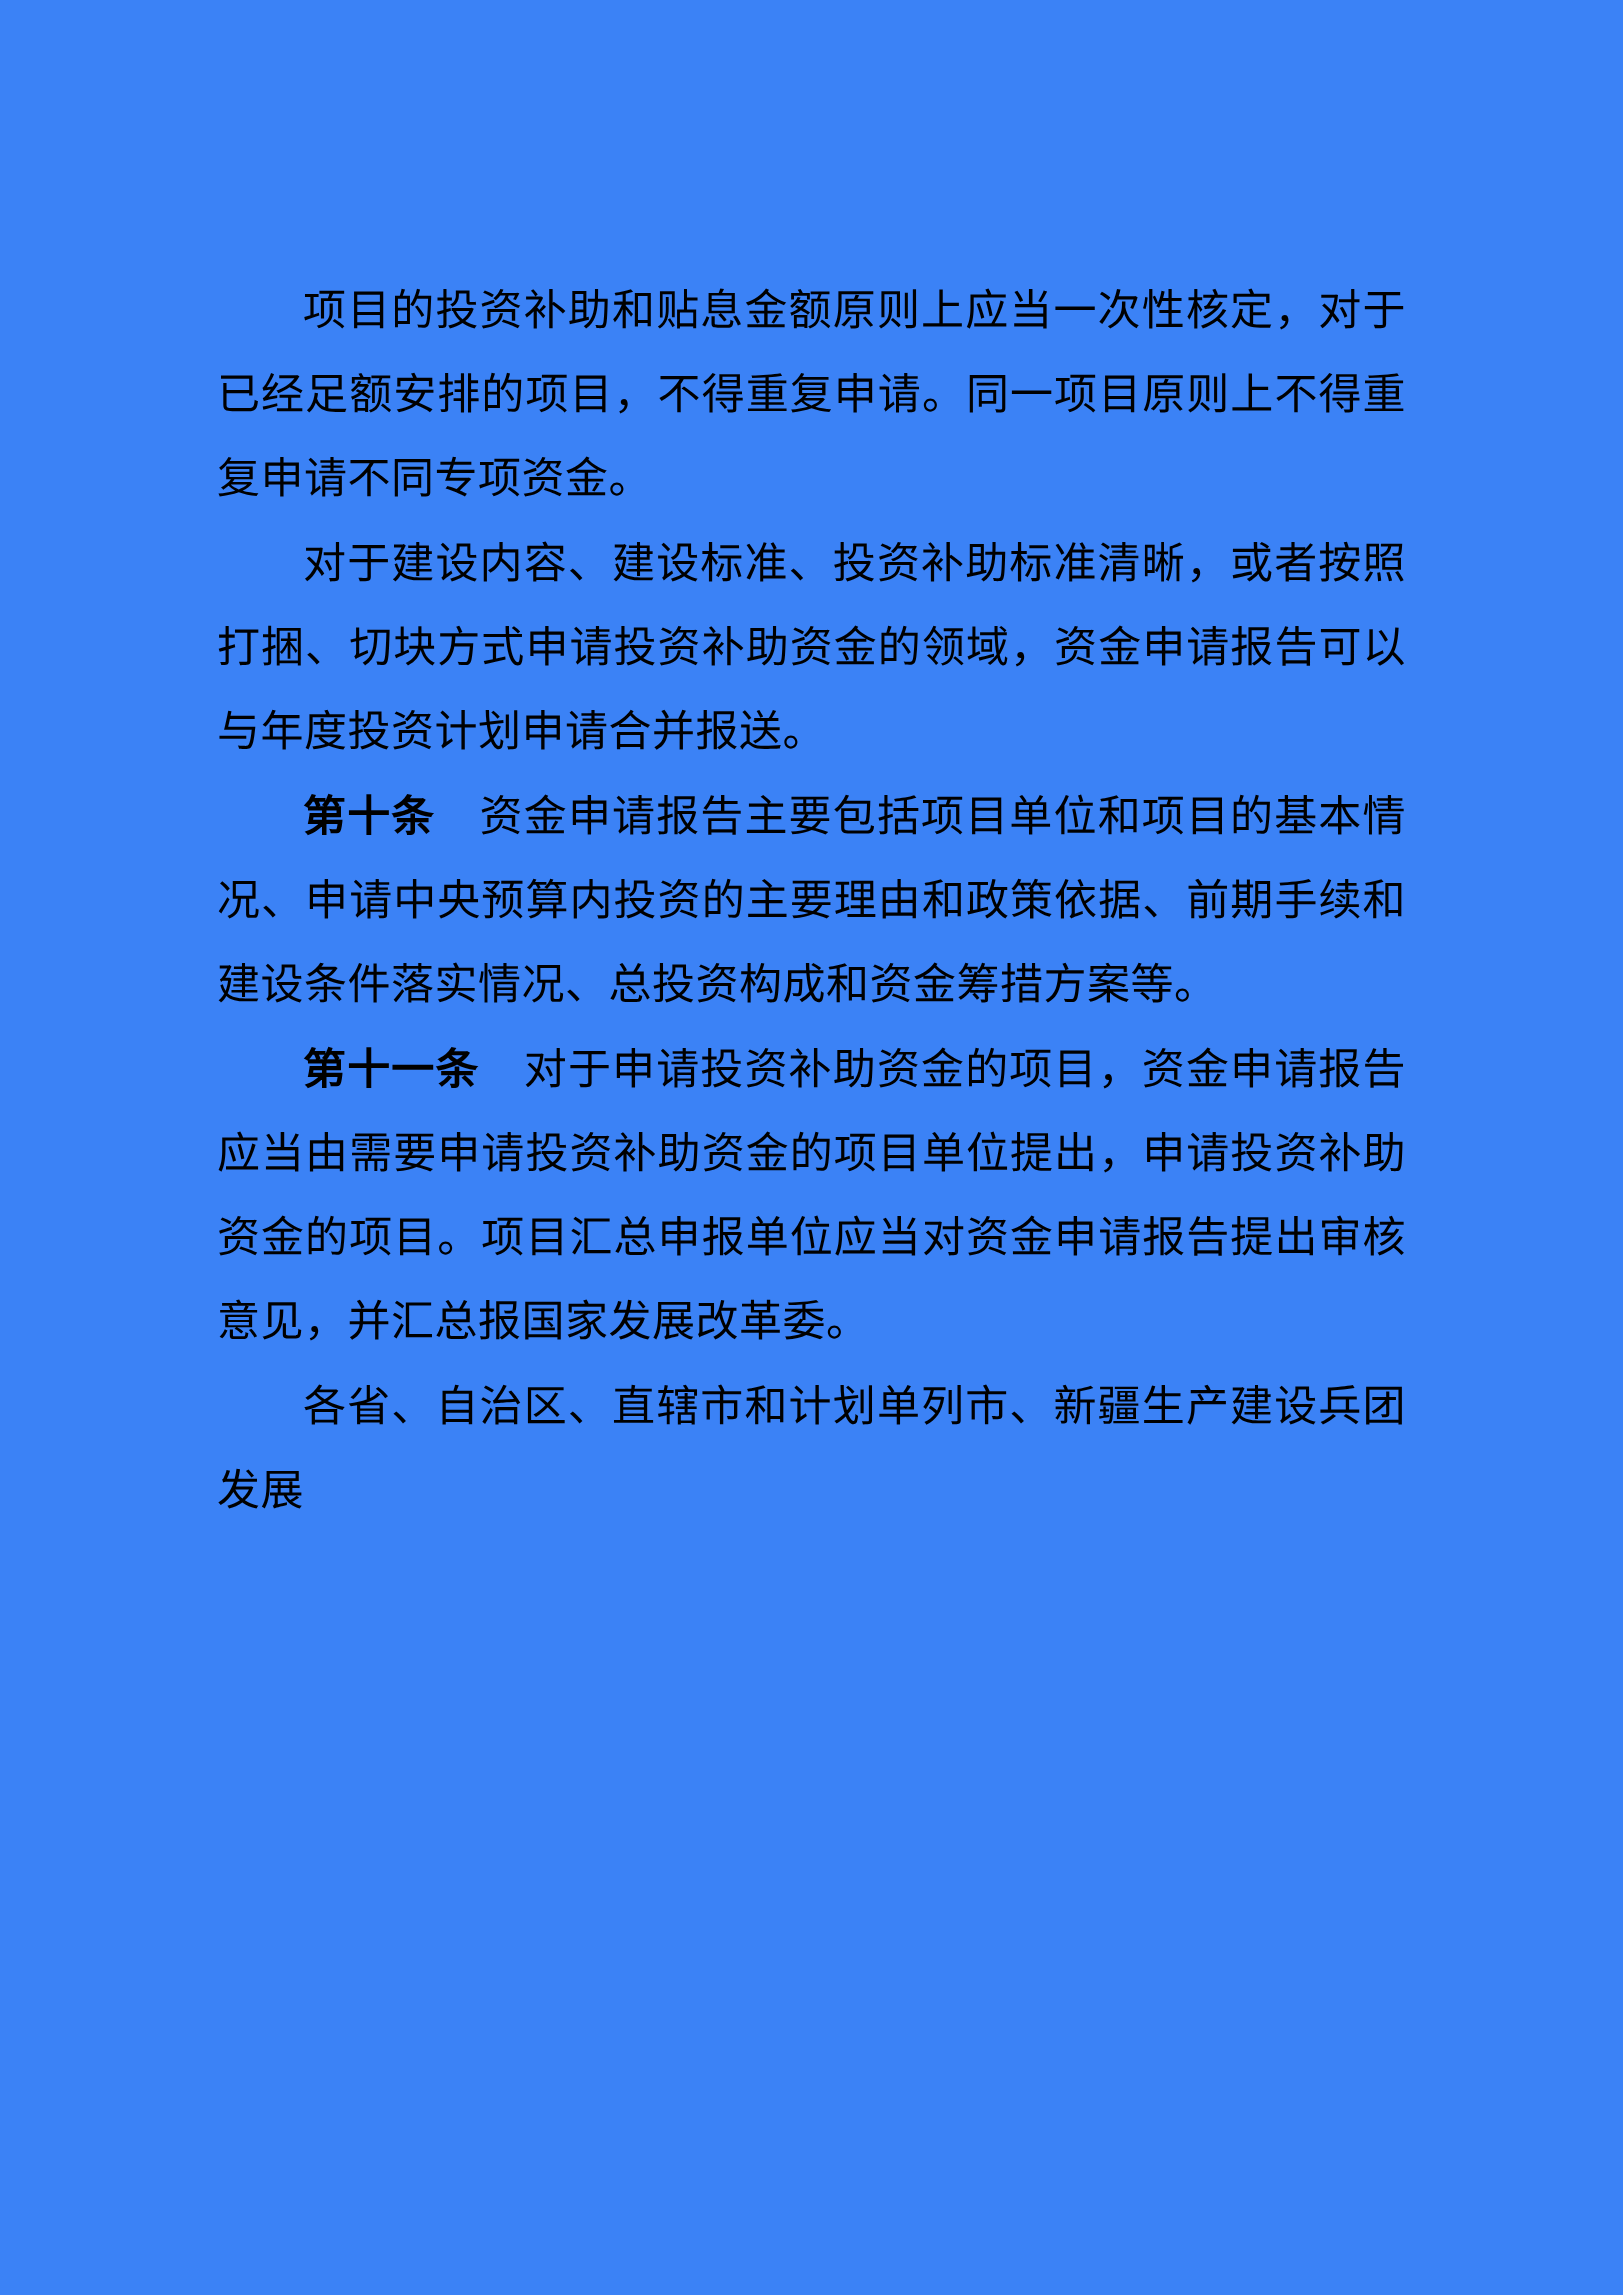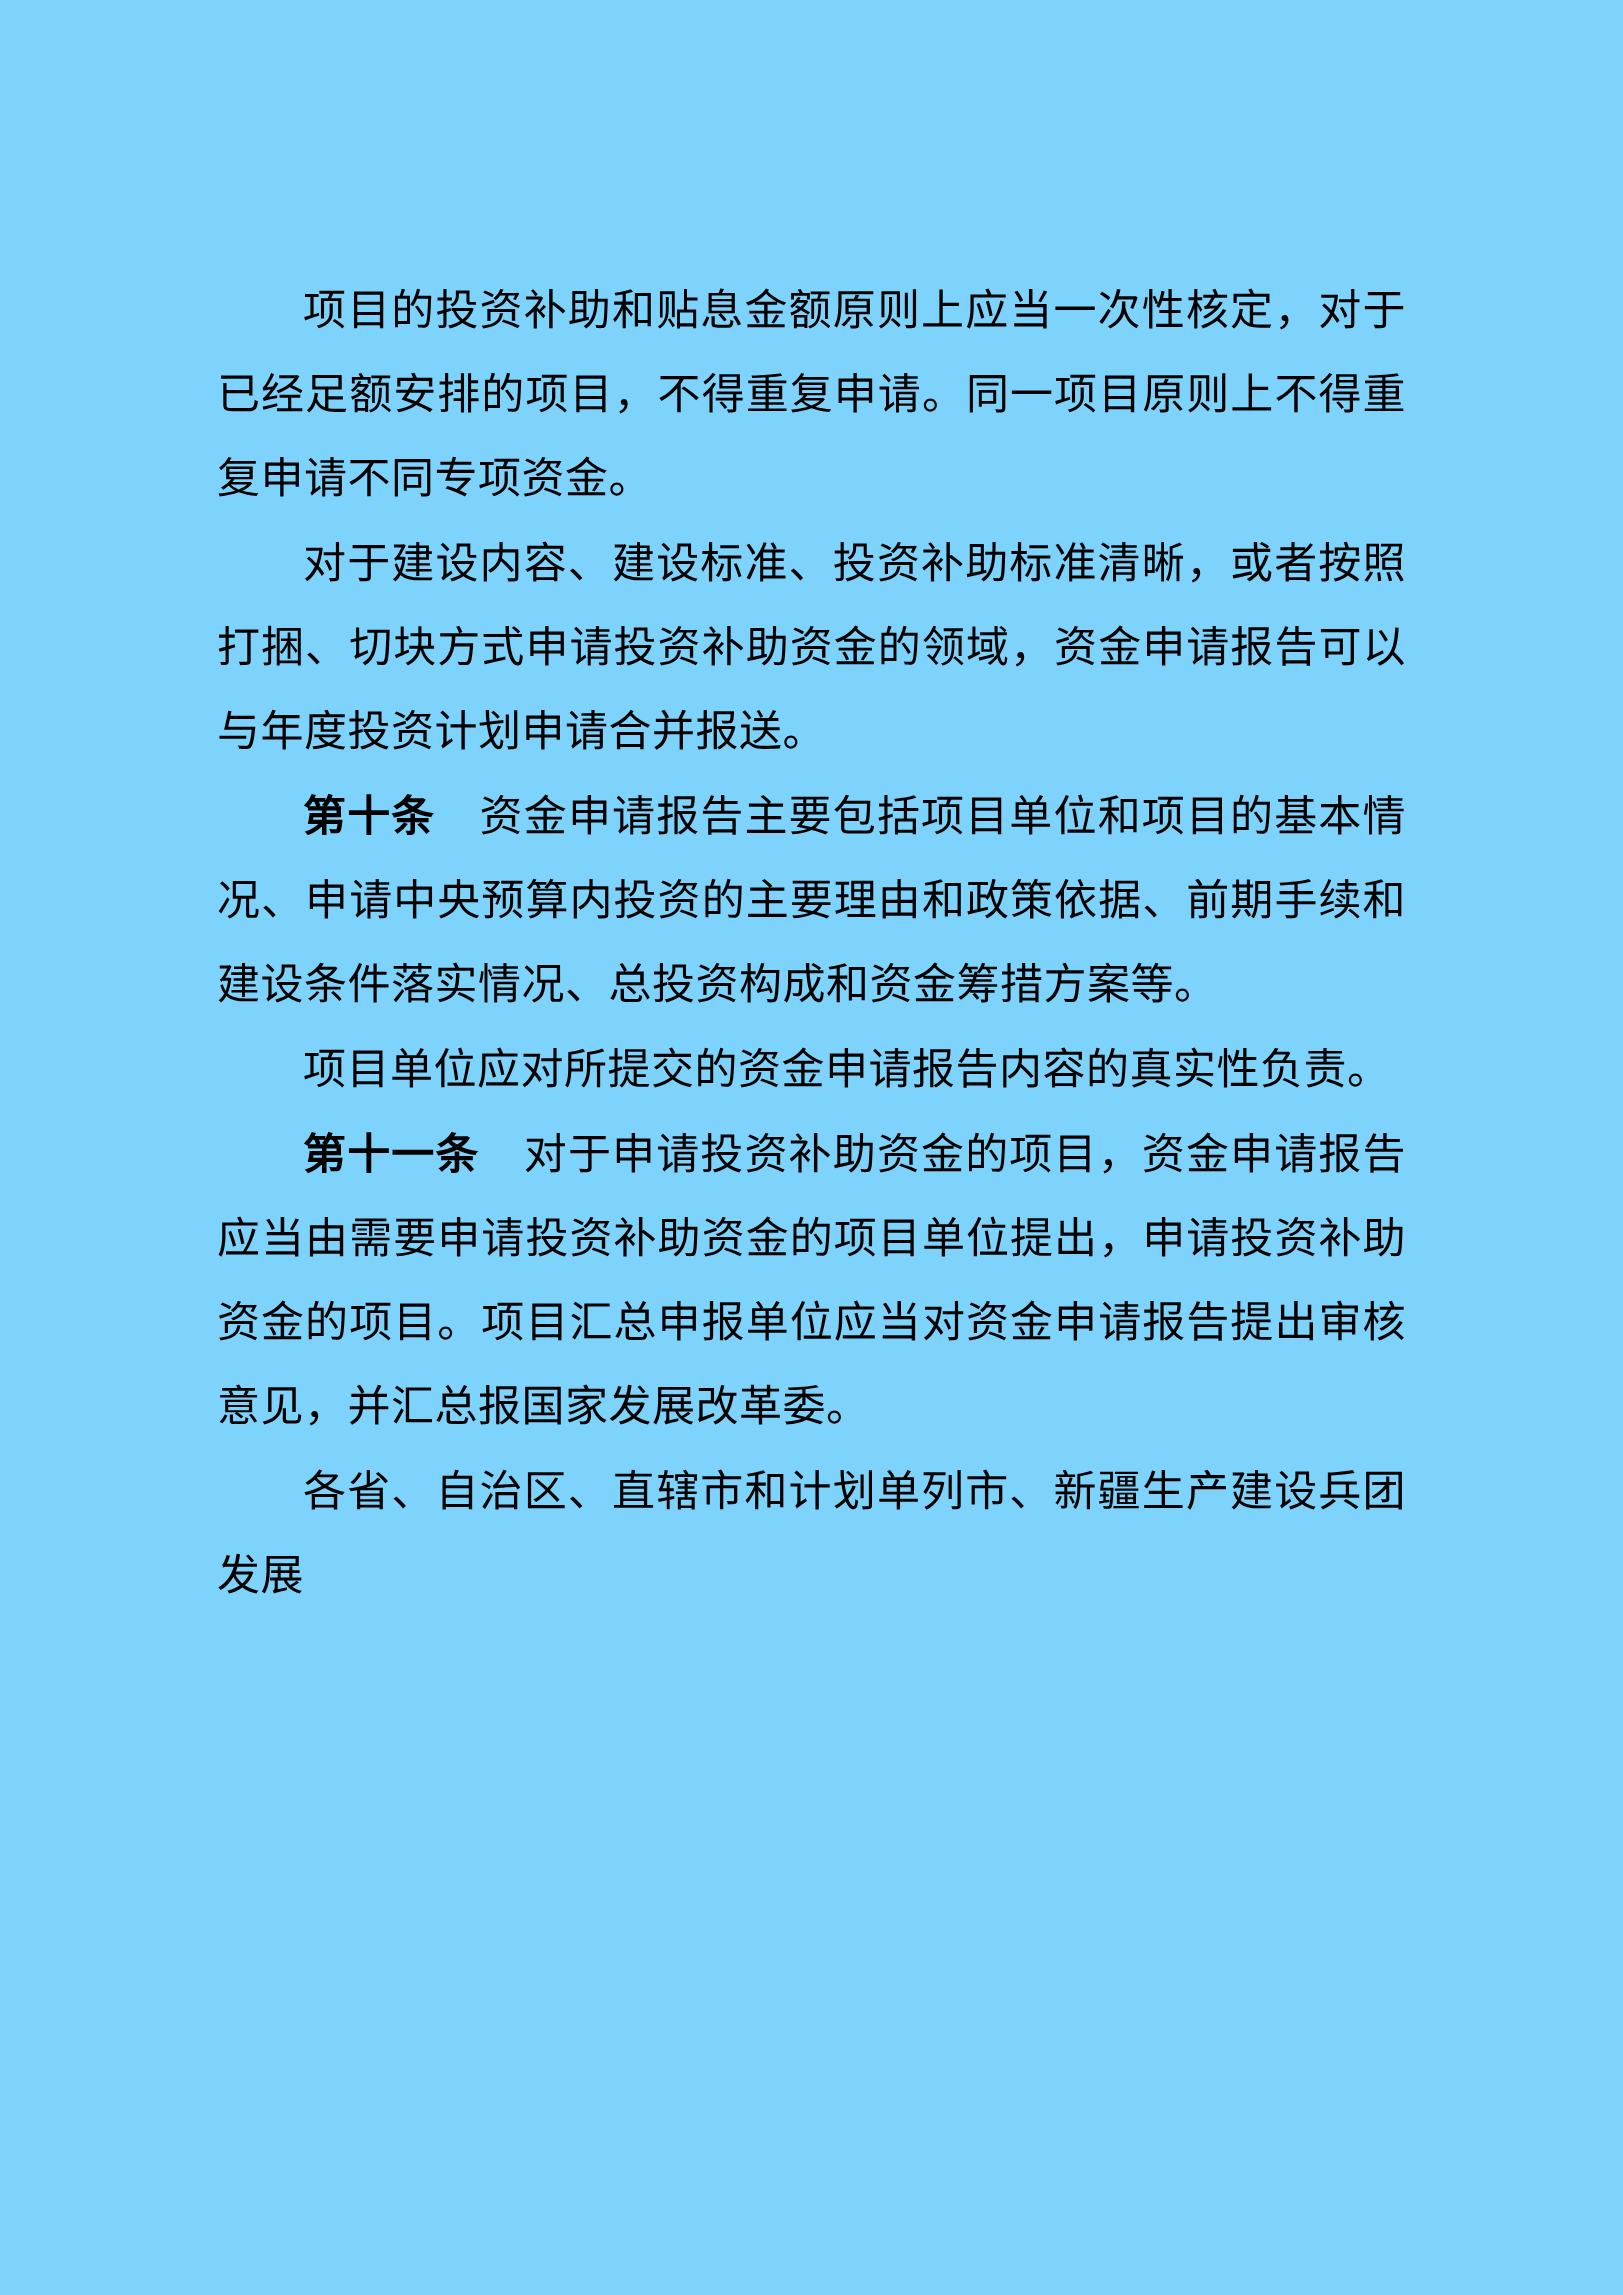--- a/index.html
+++ b/index.html
@@ -4,21 +4,21 @@
 <style>
   html, body {
     margin: 0;
     padding: 0;
     background: #ffffff;
   }
   .page {
     position: relative;
     width: 1623px;
     height: 2295px;
-    background: #7dd3fc;
+    background: #3b82f6;
     overflow: hidden;
     color: #000000;
     font-family: "Liberation Serif", "DejaVu Serif", serif;
   }
   .content {
     box-sizing: border-box;
     width: 100%;
     padding: 268px 217px 0 217px;
     font-size: 43px;
     line-height: 84px;
@@ -53,21 +53,20 @@
   <div class="content">
 
     <p class="para"><span class="lead"></span><span>项目的投资补助和贴息金额原则上应当一次性核定，对于已经足额安排的项目，不得重复申请。同一项目原则上不得重复申请不同专项资金。</span></p>
 
 
 
     <p class="para"><span class="lead"></span><span>对于建设内容、建设标准、投资补助标准清晰，或者按照打捆、切块方式申请投资补助资金的领域，资金申请报告可以与年度投资计划申请合并报送。</span></p>
 
     <p class="para"><span class="lead">第十条　</span><span>资金申请报告主要包括项目单位和项目的基本情况、申请中央预算内投资的主要理由和政策依据、前期手续和建设条件落实情况、总投资构成和资金筹措方案等。</span></p>
 
-    <p class="para"><span class="lead"></span><span>项目单位应对所提交的资金申请报告内容的真实性负责。</span></p>
 
     <p class="para"><span class="lead">第十一条　</span><span>对于申请投资补助资金的项目，资金申请报告应当由需要申请投资补助资金的项目单位提出，申请投资补助资金的项目。项目汇总申报单位应当对资金申请报告提出审核意见，并汇总报国家发展改革委。</span></p>
 
     <p class="para"><span class="lead"></span><span>各省、自治区、直辖市和计划单列市、新疆生产建设兵团发展</span></p>
 
   </div>
 </div>
 
 
 </body></html>

